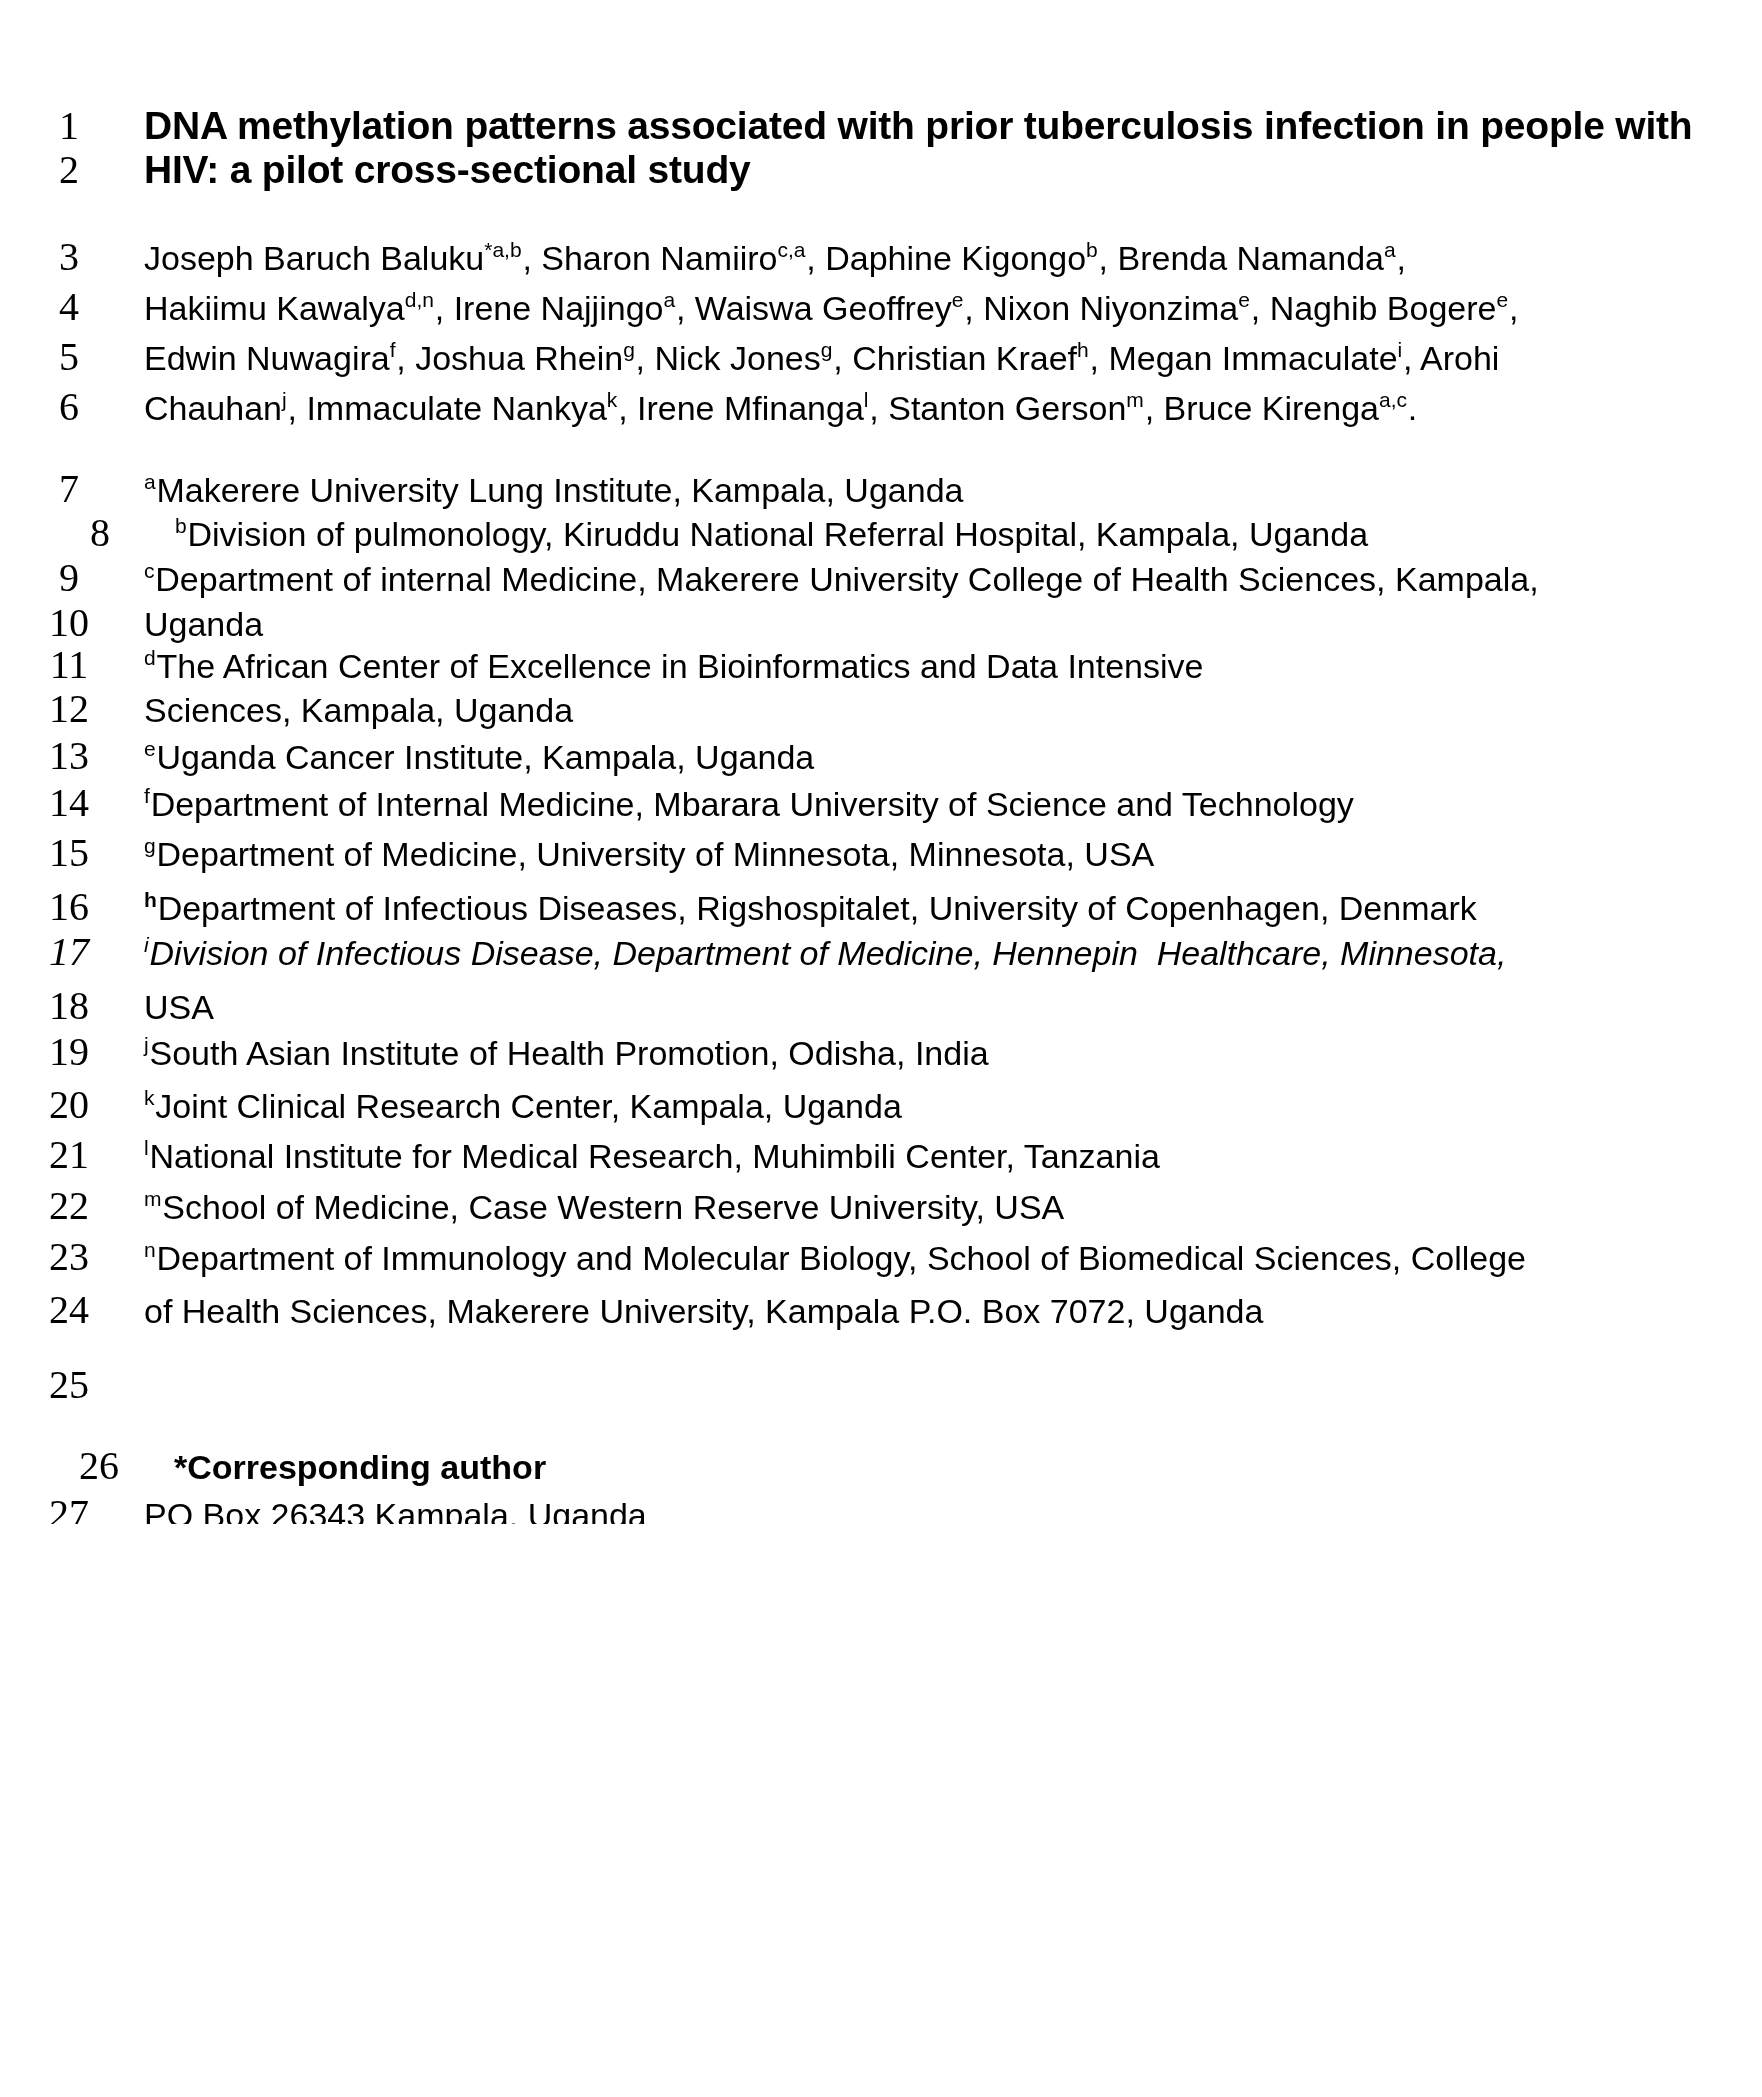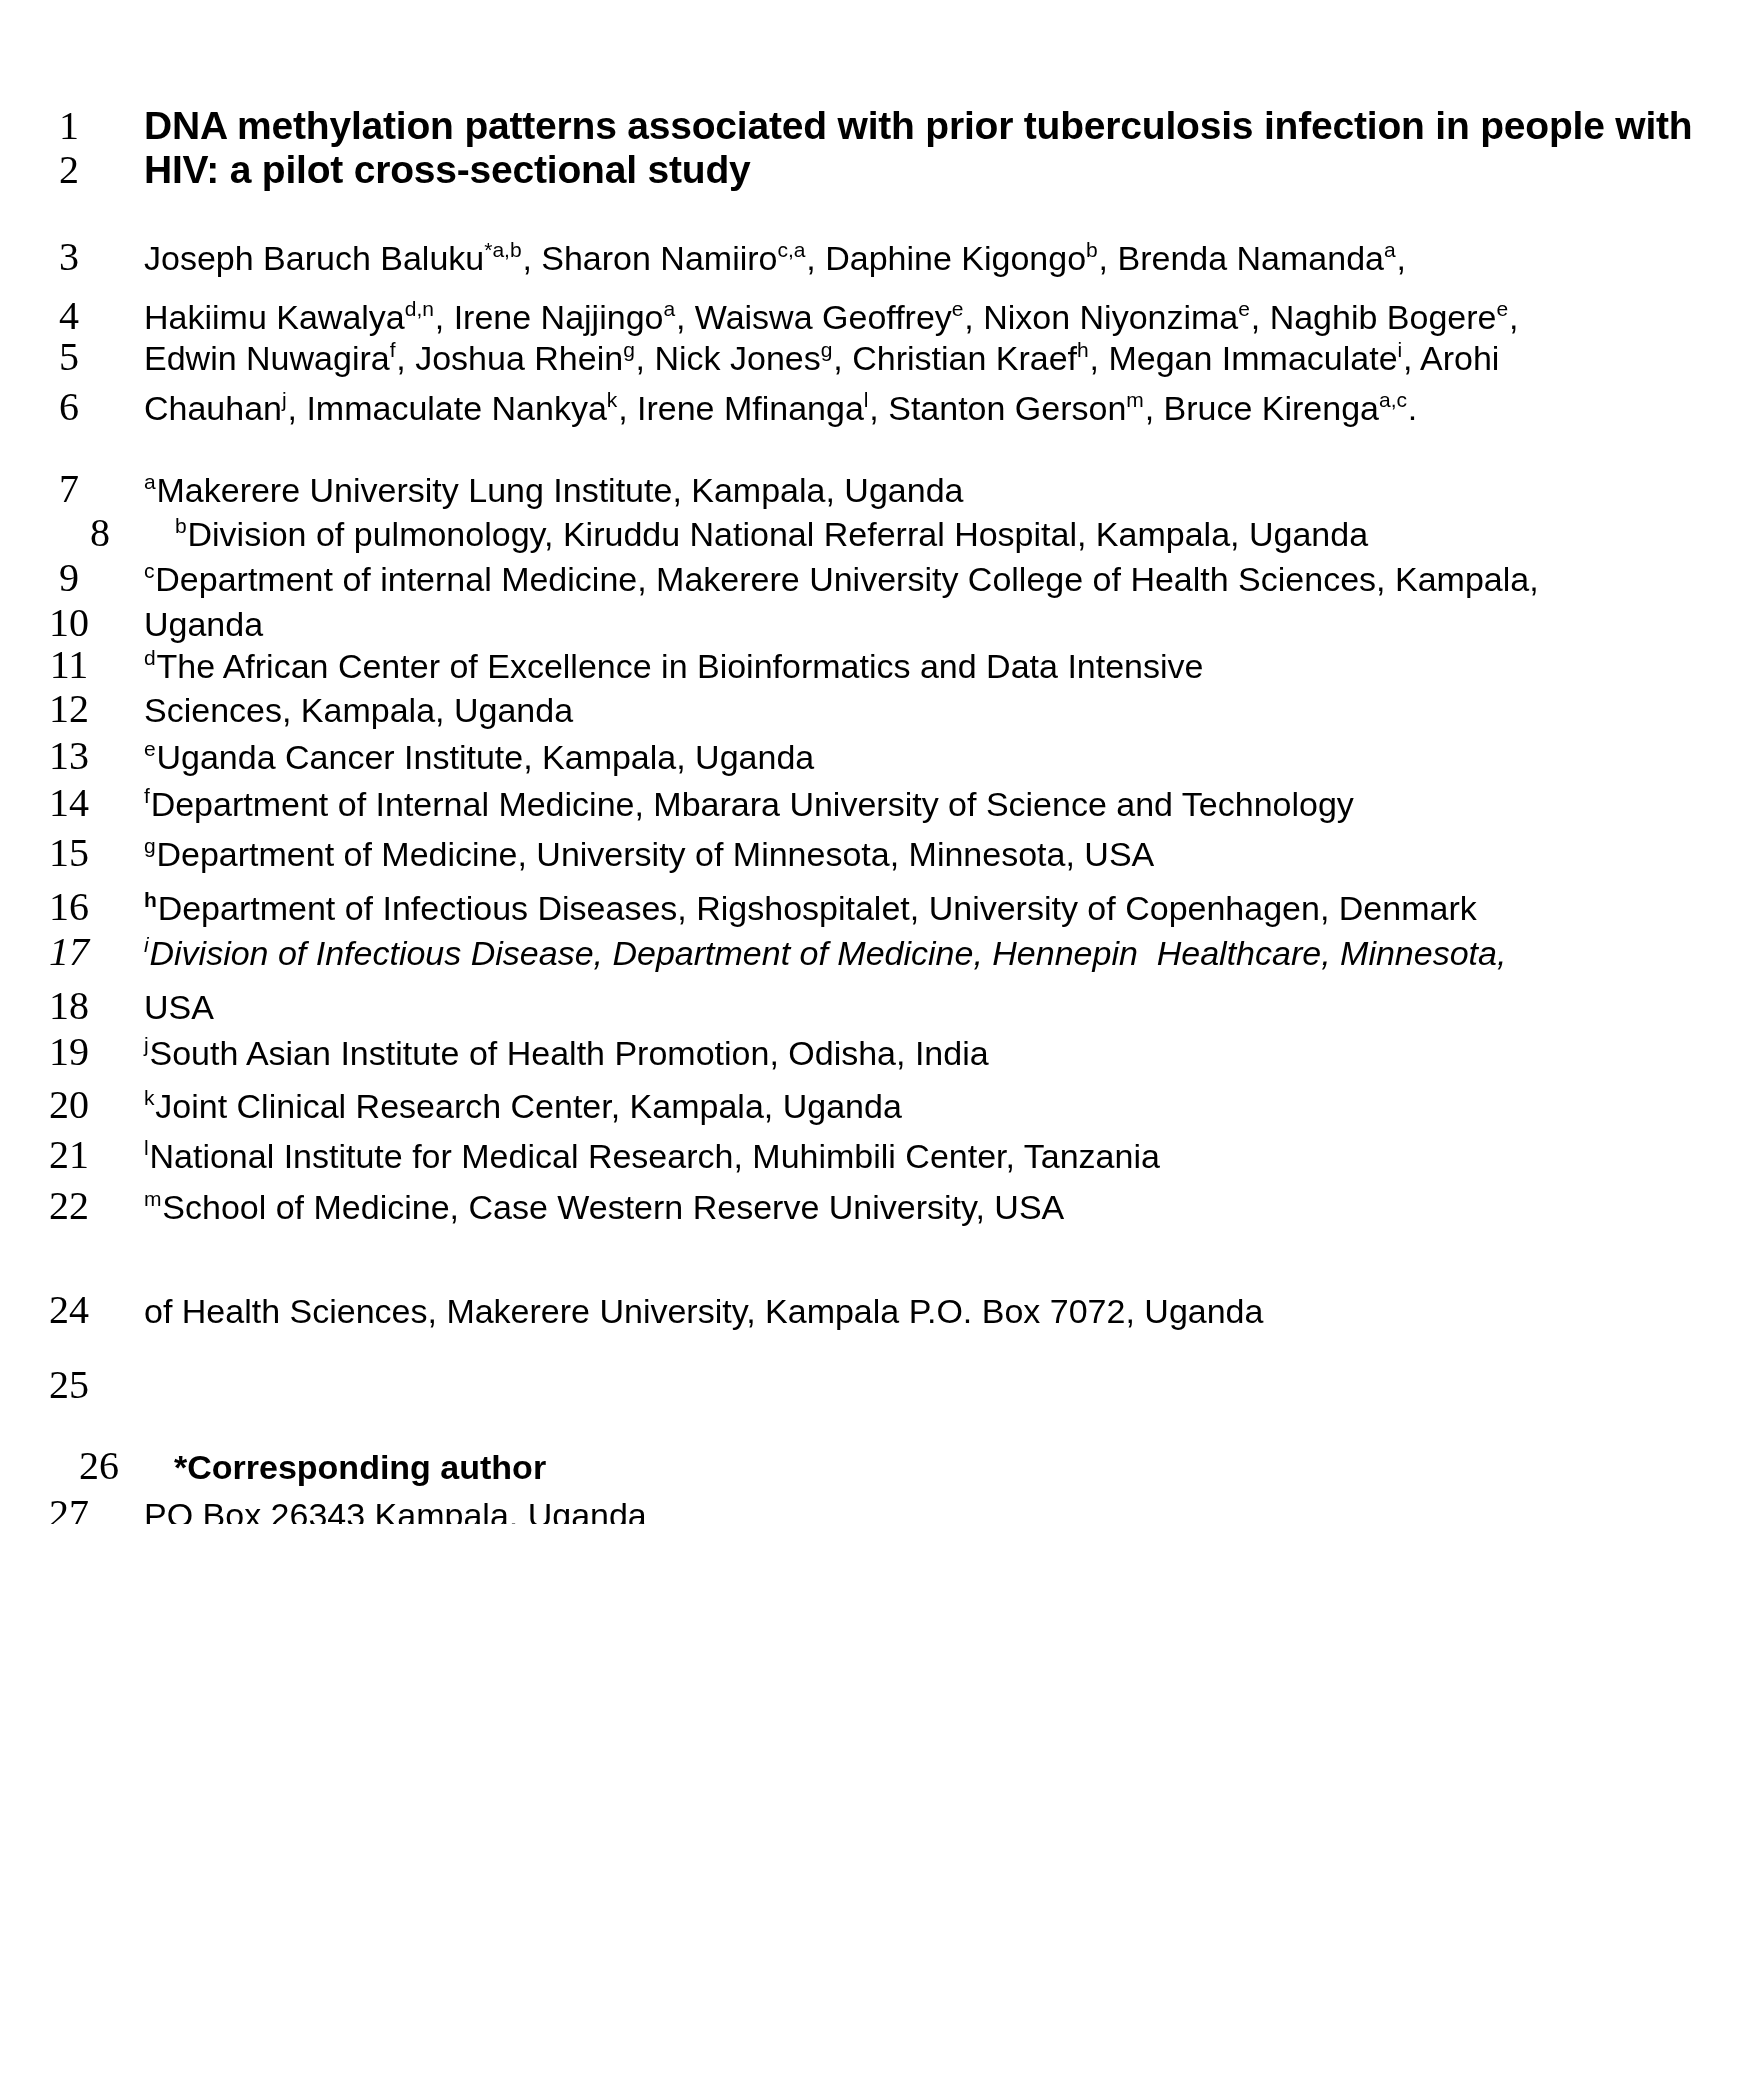--- a/index.html
+++ b/index.html
@@ -46,39 +46,40 @@
     cursor: pointer;
   }
 </style>
 </head>
 <body>
 
 <div class="page">
     <div class="line title" style="top: 103px;"><span class="num">1</span><span class="content"><span>DNA methylation patterns associated with prior tuberculosis infection in people with</span></span></div>
     <div class="line title" style="top: 147px;"><span class="num">2</span><span class="content"><span>HIV: a pilot cross-sectional study</span></span></div>
     <div class="line" style="top: 236px;"><span class="num">3</span><span class="content"><span>Joseph Baruch Baluku</span><span class="sup">*a,b</span><span>, Sharon Namiiro</span><span class="sup">c,a</span><span>, Daphine Kigongo</span><span class="sup">b</span><span>, Brenda Namanda</span><span class="sup">a</span><span>,</span></span></div>
-    <div class="line" style="top: 295px;"><span class="num">4</span><span class="content"><span>Hakiimu Kawalya</span><span class="sup">d,n</span><span>, Irene Najjingo</span><span class="sup">a</span><span>, Waiswa Geoffrey</span><span class="sup">e</span><span>, Nixon Niyonzima</span><span class="sup">e</span><span>, Naghib Bogere</span><span class="sup">e</span><span>,</span></span></div>
+    <div class="line" style="top: 286px;"><span class="num">4</span><span class="content"><span>Hakiimu Kawalya</span><span class="sup">d,n</span><span>, Irene Najjingo</span><span class="sup">a</span><span>, Waiswa Geoffrey</span><span class="sup">e</span><span>, Nixon Niyonzima</span><span class="sup">e</span><span>, Naghib Bogere</span><span class="sup">e</span><span>,</span></span></div>
     <div class="line" style="top: 336px;"><span class="num">5</span><span class="content"><span>Edwin Nuwagira</span><span class="sup">f</span><span>, Joshua Rhein</span><span class="sup">g</span><span>, Nick Jones</span><span class="sup">g</span><span>, Christian Kraef</span><span class="sup">h</span><span>, Megan Immaculate</span><span class="sup">i</span><span>, Arohi</span></span></div>
     <div class="line" style="top: 386px;"><span class="num">6</span><span class="content"><span>Chauhan</span><span class="sup">j</span><span>, Immaculate Nankya</span><span class="sup">k</span><span>, Irene Mfinanga</span><span class="sup">l</span><span>, Stanton Gerson</span><span class="sup">m</span><span>, Bruce Kirenga</span><span class="sup">a,c</span><span>.</span></span></div>
     <div class="line" style="top: 468px;"><span class="num">7</span><span class="content"><span class="sup">a</span><span>Makerere University Lung Institute, Kampala, Uganda</span></span></div>
     <div class="line" style="top: 512px; margin-left: 31px;"><span class="num">8</span><span class="content"><span class="sup">b</span><span>Division of pulmonology, Kiruddu National Referral Hospital, Kampala, Uganda</span></span></div>
     <div class="line" style="top: 557px;"><span class="num">9</span><span class="content"><span class="sup">c</span><span>Department of internal Medicine, Makerere University College of Health Sciences, Kampala,</span></span></div>
     <div class="line" style="top: 602px;"><span class="num">10</span><span class="content"><span>Uganda</span></span></div>
     <div class="line" style="top: 644px;"><span class="num">11</span><span class="content"><span class="sup">d</span><span>The African Center of Excellence in Bioinformatics and Data Intensive</span></span></div>
     <div class="line" style="top: 688px;"><span class="num">12</span><span class="content"><span>Sciences, Kampala, Uganda</span></span></div>
     <div class="line" style="top: 735px;"><span class="num">13</span><span class="content"><span class="sup">e</span><span>Uganda Cancer Institute, Kampala, Uganda</span></span></div>
     <div class="line" style="top: 782px;"><span class="num">14</span><span class="content"><span class="sup">f</span><span>Department of Internal Medicine, Mbarara University of Science and Technology</span></span></div>
     <div class="line" style="top: 832px;"><span class="num">15</span><span class="content"><span class="sup">g</span><span>Department of Medicine, University of Minnesota, Minnesota, USA</span></span></div>
     <div class="line" style="top: 886px;"><span class="num">16</span><span class="content"><span class="sup b">h</span><span>Department of Infectious Diseases, Rigshospitalet, University of Copenhagen, Denmark</span></span></div>
     <div class="line" style="top: 931px; font-style: italic;"><span class="num">17</span><span class="content"><span class="sup">i</span><span>Division of Infectious Disease, Department of Medicine, Hennepin  Healthcare, Minnesota,</span></span></div>
     <div class="line" style="top: 985px;"><span class="num">18</span><span class="content"><span>USA</span></span></div>
     <div class="line" style="top: 1031px;"><span class="num">19</span><span class="content"><span class="sup">j</span><span>South Asian Institute of Health Promotion, Odisha, India</span></span></div>
     <div class="line" style="top: 1084px;"><span class="num">20</span><span class="content"><span class="sup">k</span><span>Joint Clinical Research Center, Kampala, Uganda</span></span></div>
     <div class="line" style="top: 1134px;"><span class="num">21</span><span class="content"><span class="sup">l</span><span>National Institute for Medical Research, Muhimbili Center, Tanzania</span></span></div>
     <div class="line" style="top: 1185px;"><span class="num">22</span><span class="content"><span class="sup">m</span><span>School of Medicine, Case Western Reserve University, USA</span></span></div>
+    <div class="line" style="top: 1236px;"><span class="num">23</span><span class="content"><span class="sup">n</span><span>Department of Immunology and Molecular Biology, School of Biomedical Sciences, College</span></span></div>
     <div class="line" style="top: 1289px;"><span class="num">24</span><span class="content"><span>of Health Sciences, Makerere University, Kampala P.O. Box 7072, Uganda</span></span></div>
     <div class="line" style="top: 1364px;"><span class="num">25</span><span class="content"></span></div>
     <div class="line bold" style="top: 1445px; padding-left: 30px;"><span class="num">26</span><span class="content"><span>*Corresponding author</span></span></div>
     <div class="line" style="top: 1493px;"><span class="num">27</span><span class="content"><span>PO Box 26343 Kampala, Uganda</span></span></div>
     <div class="line" style="top: 1541px;"><span class="num">28</span><span class="content"><a class="email">bbjoe18@gmail.com</a></span></div>
     <div class="line" style="top: 1591px;"><span class="num">29</span><span class="content"><span>+256784088494</span></span></div>
     <div class="line" style="top: 1671px;"><span class="num">30</span><span class="content"></span></div>
   </div>
 
 

